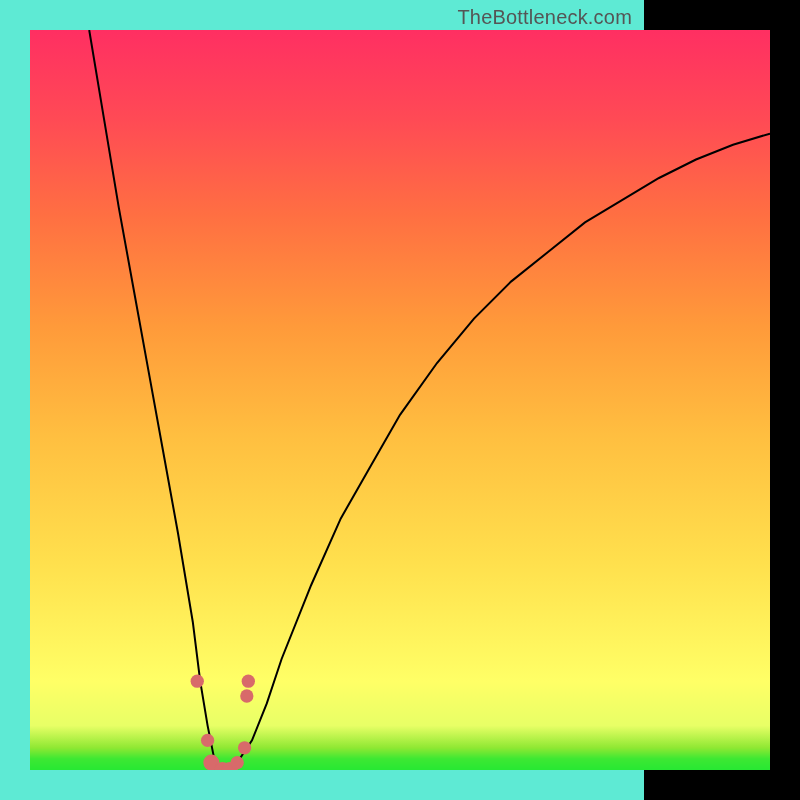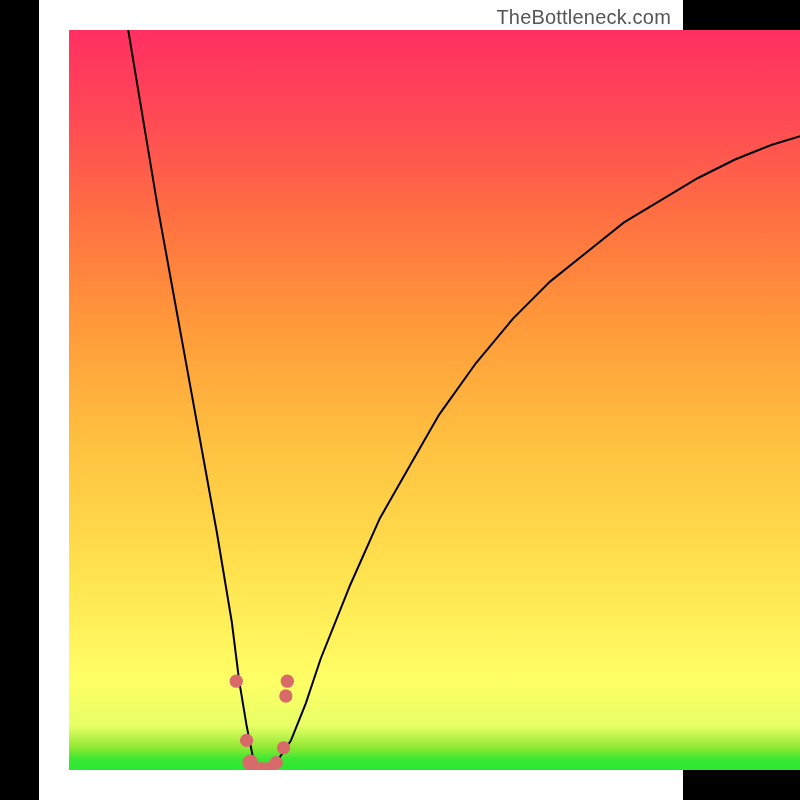--- a/index.html
+++ b/index.html
@@ -8,22 +8,21 @@
     width: 800px;
     height: 800px;
     overflow: hidden;
     background: #000;
     font-family: Arial, Helvetica, sans-serif;
   }
   .frame {
     position: relative;
     width: 644px;
     height: 800px;
-    background: #ffffff;
-    margin-left: 39px;
+    background: #5eead4;
   }
   .plot-area {
     position: absolute;
     left: 30px;
     top: 30px;
     width: 740px;
     height: 740px;
     background: linear-gradient(to top,
       #27e833 0%,
       #3de833 1.5%,

